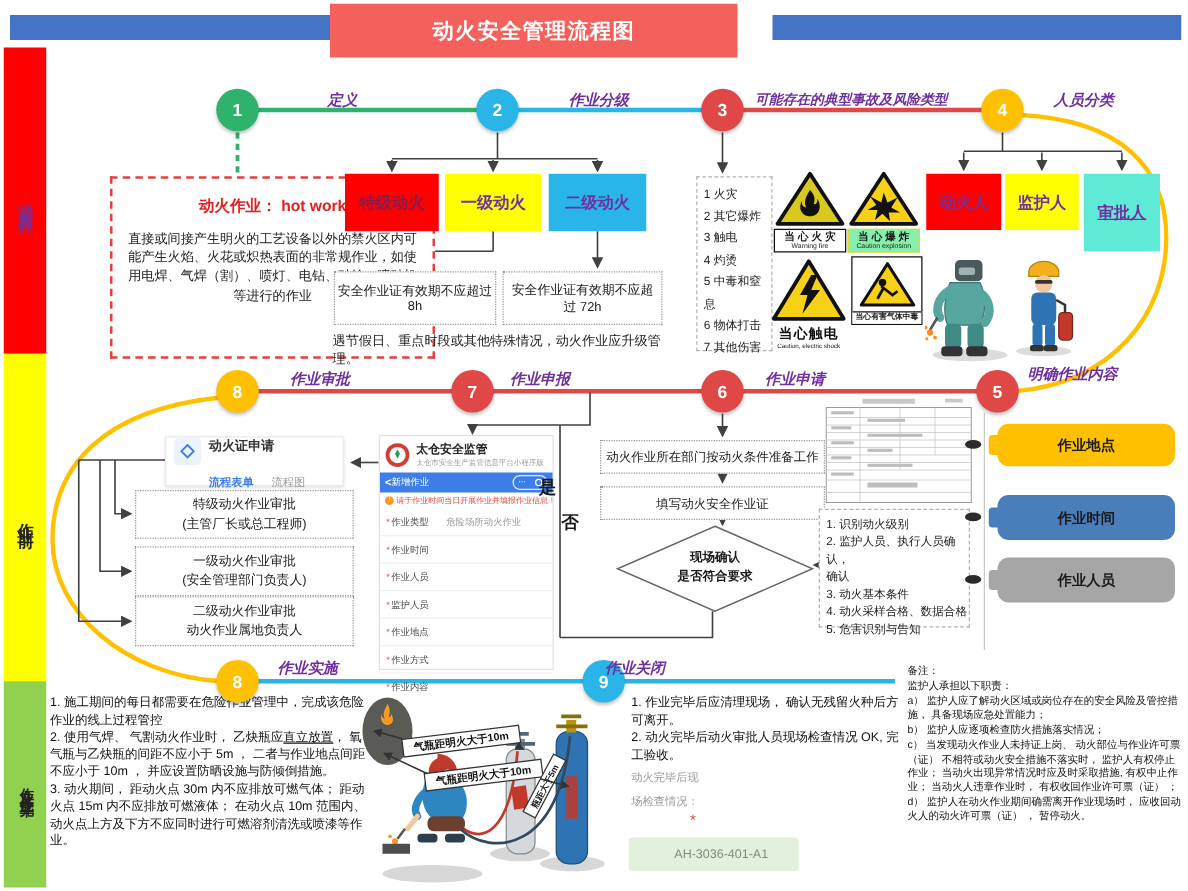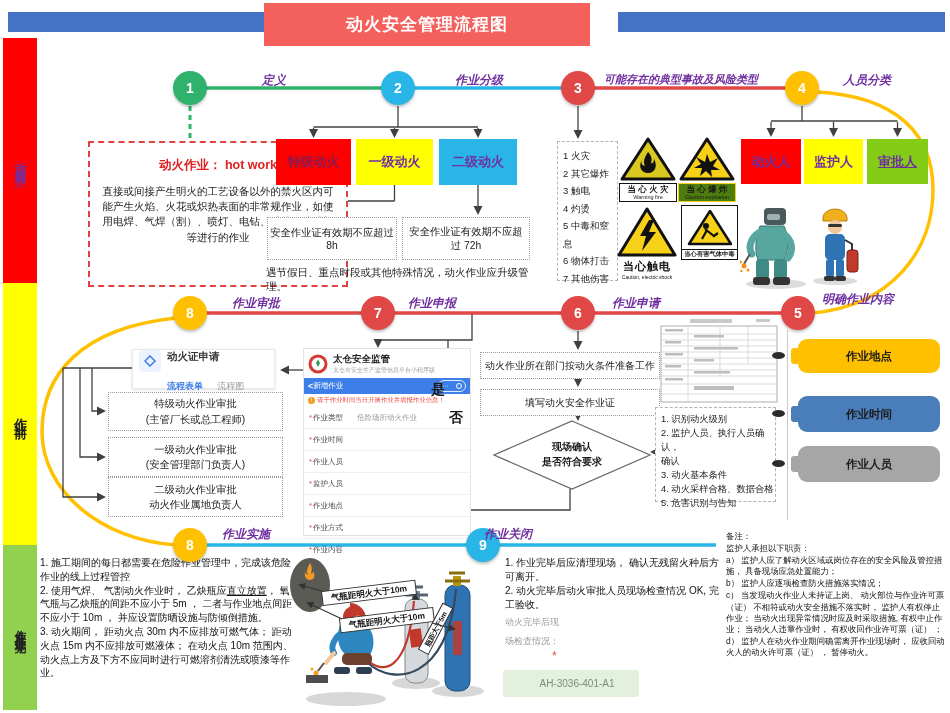--- a/index.html
+++ b/index.html
@@ -141,21 +141,21 @@
       <div>当 心 火 灾</div>
       <div style="font-size:5.5px;font-weight:normal;">Warning fire</div>
     </div>
   </div>
 
   <div class="sign" style="left:678px;top:136px;width:58px;">
     <svg width="58" height="46" viewBox="0 0 58 46">
       <path d="M29,3 L55,43 L3,43 Z" fill="#F7D117" stroke="#111" stroke-width="3" stroke-linejoin="round"></path>
       <path d="M29,18 L32,26 L40,22 L35,30 L42,34 L33,34 L34,41 L28,35 L22,40 L24,32 L16,32 L23,28 L18,21 L27,26 Z" fill="#111"></path>
     </svg>
-    <div class="signlabel" style="font-size:8.5px;margin-top:1px;background:#4d7c0f;border-color:#F7D117;">
+    <div class="signlabel" style="font-size:8.5px;margin-top:1px;background:#86efac;border-color:#F7D117;">
       <div>当 心 爆 炸</div>
       <div style="font-size:5.5px;font-weight:normal;">Caution explosion</div>
     </div>
   </div>
 
   <div class="sign" style="left:616px;top:206px;width:62px;">
     <svg width="62" height="52" viewBox="0 0 62 52">
       <path d="M31,3 L59,49 L3,49 Z" fill="#F7D117" stroke="#111" stroke-width="3" stroke-linejoin="round"></path>
       <path d="M33,14 L24,30 L30,30 L26,45 L40,26 L33,26 L38,14 Z" fill="#111"></path>
     </svg>
@@ -167,21 +167,21 @@
     <svg width="46" height="38" viewBox="0 0 46 38" style="margin:0 auto;">
       <path d="M23,2 L44,35 L2,35 Z" fill="#F7D117" stroke="#111" stroke-width="2.5" stroke-linejoin="round"></path>
       <circle cx="19" cy="17" r="3" fill="#111"></circle>
       <path d="M18,20 L27,27 L31,24 M20,21 L15,30" stroke="#111" stroke-width="2.2" fill="none"></path>
     </svg>
     <div class="signlabel" style="font-size:6.3px;border-width:1px 0 0 0;margin-top:2px;">当心有害气体中毒</div>
   </div>
 
   <div class="lvlbox" style="left:741px;top:139px;width:60px;height:45px;background:#FE0000;">动火人</div>
   <div class="lvlbox" style="left:804px;top:139px;width:59px;height:45px;background:#FFFF00;">监护人</div>
-  <div class="lvlbox" style="left:867px;top:139px;width:61px;height:45px;background:#84cc16;text-decoration:underline;">审批人</div>
+  <div class="lvlbox" style="left:867px;top:139px;width:61px;height:62px;background:#5eead4;text-decoration:underline;">审批人</div>
 
   <svg class="abs" style="left:740px;top:202px;z-index:5;" width="72" height="88" viewBox="0 0 72 88">
     <ellipse cx="36" cy="82" rx="30" ry="5" fill="#dcdcdc"></ellipse>
     <rect x="24" y="6" width="22" height="17" rx="4" fill="#4A5A5C"></rect>
     <rect x="27" y="12" width="13" height="6" rx="2" fill="#9FB3B5"></rect>
     <path d="M20,24 C16,34 14,48 18,58 L44,58 C50,46 48,32 44,24 Z" fill="#57A6A0" stroke="#3C7772" stroke-width="1"></path>
     <path d="M20,30 C10,36 8,46 12,52" stroke="#57A6A0" stroke-width="7" fill="none" stroke-linecap="round"></path>
     <path d="M44,32 C52,38 54,48 48,56" stroke="#57A6A0" stroke-width="7" fill="none" stroke-linecap="round"></path>
     <rect x="16" y="57" width="13" height="20" rx="4" fill="#3E8A84"></rect>
     <rect x="34" y="57" width="13" height="20" rx="4" fill="#3E8A84"></rect>
@@ -240,21 +240,21 @@
   </div>
   <div class="dotted" style="left:108px;top:437px;width:175px;height:40px;font-size:10.3px;line-height:1.5;flex-direction:column;">
     <div>一级动火作业审批</div>
       <div>(安全管理部门负责人)</div>
   </div>
   <div class="dotted" style="left:108px;top:477px;width:175px;height:40px;font-size:10.3px;line-height:1.5;flex-direction:column;">
     <div>二级动火作业审批</div>
       <div>动火作业属地负责人</div>
   </div>
 
-  <div class="abs" style="left:303px;top:348px;width:168px;height:188px;background:#fff;border:1px solid #e2e2e2;z-index:5;box-sizing:border-box;">
+  <div class="abs" style="left:303px;top:348px;width:140px;height:188px;background:#fff;border:1px solid #e2e2e2;z-index:5;box-sizing:border-box;">
     <div style="display:flex;align-items:center;padding:4px 4px 3px 4px;">
       <svg width="20" height="20" viewBox="0 0 20 20" style="flex:none;">
         <circle cx="10" cy="10" r="9.5" fill="#D43B33"></circle>
           <circle cx="10" cy="10" r="6.5" fill="#fff"></circle>
         <path d="M10,5.5 L12,9 L10,13 L8,9 Z" fill="#2E9E4F"></path>
       </svg>
       <div style="margin-left:5px;min-width:0;">
         <div style="font-size:9.5px;font-weight:bold;color:#222;">太仓安全监管</div>
         <div style="font-size:6px;color:#9a9a9a;white-space:nowrap;">太仓市安全生产监管信息平台小程序版</div>
       </div>

